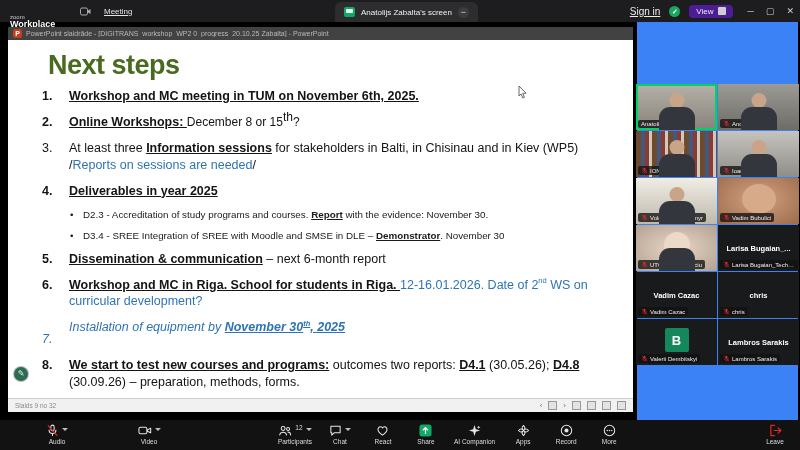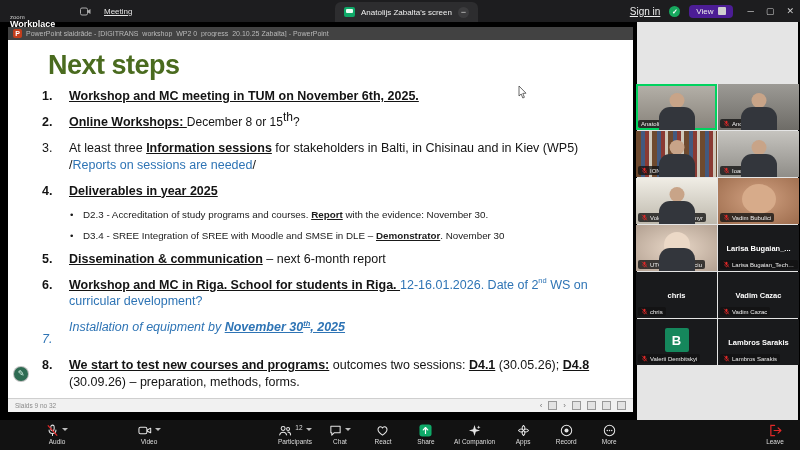--- a/index.html
+++ b/index.html
@@ -49,21 +49,21 @@
   sup{font-size:7.5px;line-height:0;}
   .nb{font-weight:bold;}
   .statusbar{position:absolute;left:0;right:0;bottom:0;height:13px;background:#f1f1f1;border-top:1px solid #cfcfcf;display:flex;align-items:center;justify-content:space-between;padding:0 7px;}
   .sb-text{font-size:6.5px;color:#8a8a8a;}
   .sb-icons{display:flex;align-items:center;gap:6px;color:#777;font-size:8px;line-height:1;}
   .sb-box{width:7px;height:7px;border:1px solid #999;background:#e3e3e3;}
   .pen-btn{position:absolute;left:6px;bottom:18px;width:14px;height:14px;border-radius:50%;background:#2e6b52;color:#d8f3e6;font-size:8px;line-height:14px;text-align:center;box-shadow:0 0 0 1px rgba(0,0,0,.25);}
   
   .cursor{position:absolute;left:518px;top:86px;width:9px;height:13px;pointer-events:none;}
   
-  .sidebar{position:absolute;left:637px;top:22px;width:161px;height:398px;background:#e5e5e5;}
+  .sidebar{position:absolute;left:637px;top:22px;width:161px;height:398px;background:#3b82f6;}
   .tiles{margin-top:62px;display:grid;grid-template-columns:81px 81px;grid-auto-rows:46px;gap:1px;justify-content:center;}
   .tile{position:relative;background:#191a1c;overflow:hidden;}
   .tile.active{outline:2px solid var(--speaker_green,#00d35f);outline-offset:-2px;}
   .tile.video::before{content:"";position:absolute;left:50%;top:9px;transform:translateX(-50%);width:15px;height:15px;border-radius:50%;background:#c8a488;}
   .tile.video::after{content:"";position:absolute;left:50%;top:23px;transform:translateX(-50%);width:36px;height:24px;border-radius:11px 11px 0 0;background:#33363c;}
   .scene-gray-wall{background:linear-gradient(#b5b1a9,#87827a);}
   .scene-gray-room{background:linear-gradient(#9c9a95,#6e6c67);}
   .scene-bookshelf{background:repeating-linear-gradient(90deg,#6e4a2f 0 5px,#42597f 5px 9px,#8a3a33 9px 13px,#cfc9ba 13px 16px);}
   .scene-bright-room{background:linear-gradient(#c6c4bf,#8f8d88);}
   .scene-window-light{background:linear-gradient(#f0ede5,#beb9ad);}
@@ -166,21 +166,21 @@
           <div class="item">
             <span class="num nb">6.</span>
             <span class="txt"><span class="b ">Workshop and MC in Riga.  School for students in Riga. </span><span class="bl ">12-16.01.2026. Date of 2</span><sup class="bl ">nd</sup><span class="bl "> WS on curricular development?</span></span>
           </div>
           <div class="item">
             <span class="num bl it">7.</span>
             <span class="txt"><span class="bl it ">Installation of equipment by </span><span class="b bl it ">November 30</span><sup class="b bl it ">th</sup><span class="b bl it ">, 2025</span></span>
           </div>
           <div class="item">
             <span class="num nb">8.</span>
-            <span class="txt"><span class="b ">We start to test new courses and programs:</span><span class=""> outcomes two sessions: </span><span class="b ">D4.1</span><span class=""> (30.05.26); </span><span class="b ">D4.8</span><span class=""> (30.09.26) – preparation, methods, forms.</span></span>
+            <span class="txt"><span class="b ">We start to test new courses and programs:</span><span class=""> outcomes two reports: </span><span class="b ">D4.1</span><span class=""> (30.05.26); </span><span class="b ">D4.8</span><span class=""> (30.09.26) – preparation, methods, forms.</span></span>
           </div>
         </div>
     </div>
     <div class="pen-btn">✎</div>
   </div>
   <div class="statusbar">
     <span class="sb-text">Slaids 9 no 32</span>
     <div class="sb-icons">
       <span>‹</span>
       <span class="sb-box"></span>
@@ -283,43 +283,43 @@
             <svg width="7" height="7" viewBox="0 0 10 10">
               <rect x="3.6" y="1" width="2.8" height="4.6" rx="1.4" fill="#e02828"></rect>
               <path d="M2.2 4.8 a2.8 2.8 0 0 0 5.6 0 M5 7.6 L5 9" stroke="#e02828" stroke-width="0.9" fill="none"></path>
               <line x1="1.5" y1="1" x2="8.5" y2="9" stroke="#e02828" stroke-width="1"></line>
             </svg>
           </span>
           <span class="nm">Larisa Bugaian_Technical U...</span>
         </div>
       </div>
       <div class="tile">
+        <div class="center-name">Vadim Cazac</div>
+        <div class="tile-label">
+          <span class="mic-muted">
+            <svg width="7" height="7" viewBox="0 0 10 10">
+              <rect x="3.6" y="1" width="2.8" height="4.6" rx="1.4" fill="#e02828"></rect>
+              <path d="M2.2 4.8 a2.8 2.8 0 0 0 5.6 0 M5 7.6 L5 9" stroke="#e02828" stroke-width="0.9" fill="none"></path>
+              <line x1="1.5" y1="1" x2="8.5" y2="9" stroke="#e02828" stroke-width="1"></line>
+            </svg>
+          </span>
+          <span class="nm">Vadim Cazac</span>
+        </div>
+      </div>
+      <div class="tile">
         <div class="center-name">chris</div>
         <div class="tile-label">
           <span class="mic-muted">
             <svg width="7" height="7" viewBox="0 0 10 10">
               <rect x="3.6" y="1" width="2.8" height="4.6" rx="1.4" fill="#e02828"></rect>
               <path d="M2.2 4.8 a2.8 2.8 0 0 0 5.6 0 M5 7.6 L5 9" stroke="#e02828" stroke-width="0.9" fill="none"></path>
               <line x1="1.5" y1="1" x2="8.5" y2="9" stroke="#e02828" stroke-width="1"></line>
             </svg>
           </span>
           <span class="nm">chris</span>
-        </div>
-      </div>
-      <div class="tile">
-        <div class="center-name">Vadim Cazac</div>
-        <div class="tile-label">
-          <span class="mic-muted">
-            <svg width="7" height="7" viewBox="0 0 10 10">
-              <rect x="3.6" y="1" width="2.8" height="4.6" rx="1.4" fill="#e02828"></rect>
-              <path d="M2.2 4.8 a2.8 2.8 0 0 0 5.6 0 M5 7.6 L5 9" stroke="#e02828" stroke-width="0.9" fill="none"></path>
-              <line x1="1.5" y1="1" x2="8.5" y2="9" stroke="#e02828" stroke-width="1"></line>
-            </svg>
-          </span>
-          <span class="nm">Vadim Cazac</span>
         </div>
       </div>
       <div class="tile">
         <div class="avatar-box">B</div>
         <div class="tile-label">
           <span class="mic-muted">
             <svg width="7" height="7" viewBox="0 0 10 10">
               <rect x="3.6" y="1" width="2.8" height="4.6" rx="1.4" fill="#e02828"></rect>
               <path d="M2.2 4.8 a2.8 2.8 0 0 0 5.6 0 M5 7.6 L5 9" stroke="#e02828" stroke-width="0.9" fill="none"></path>
               <line x1="1.5" y1="1" x2="8.5" y2="9" stroke="#e02828" stroke-width="1"></line>

